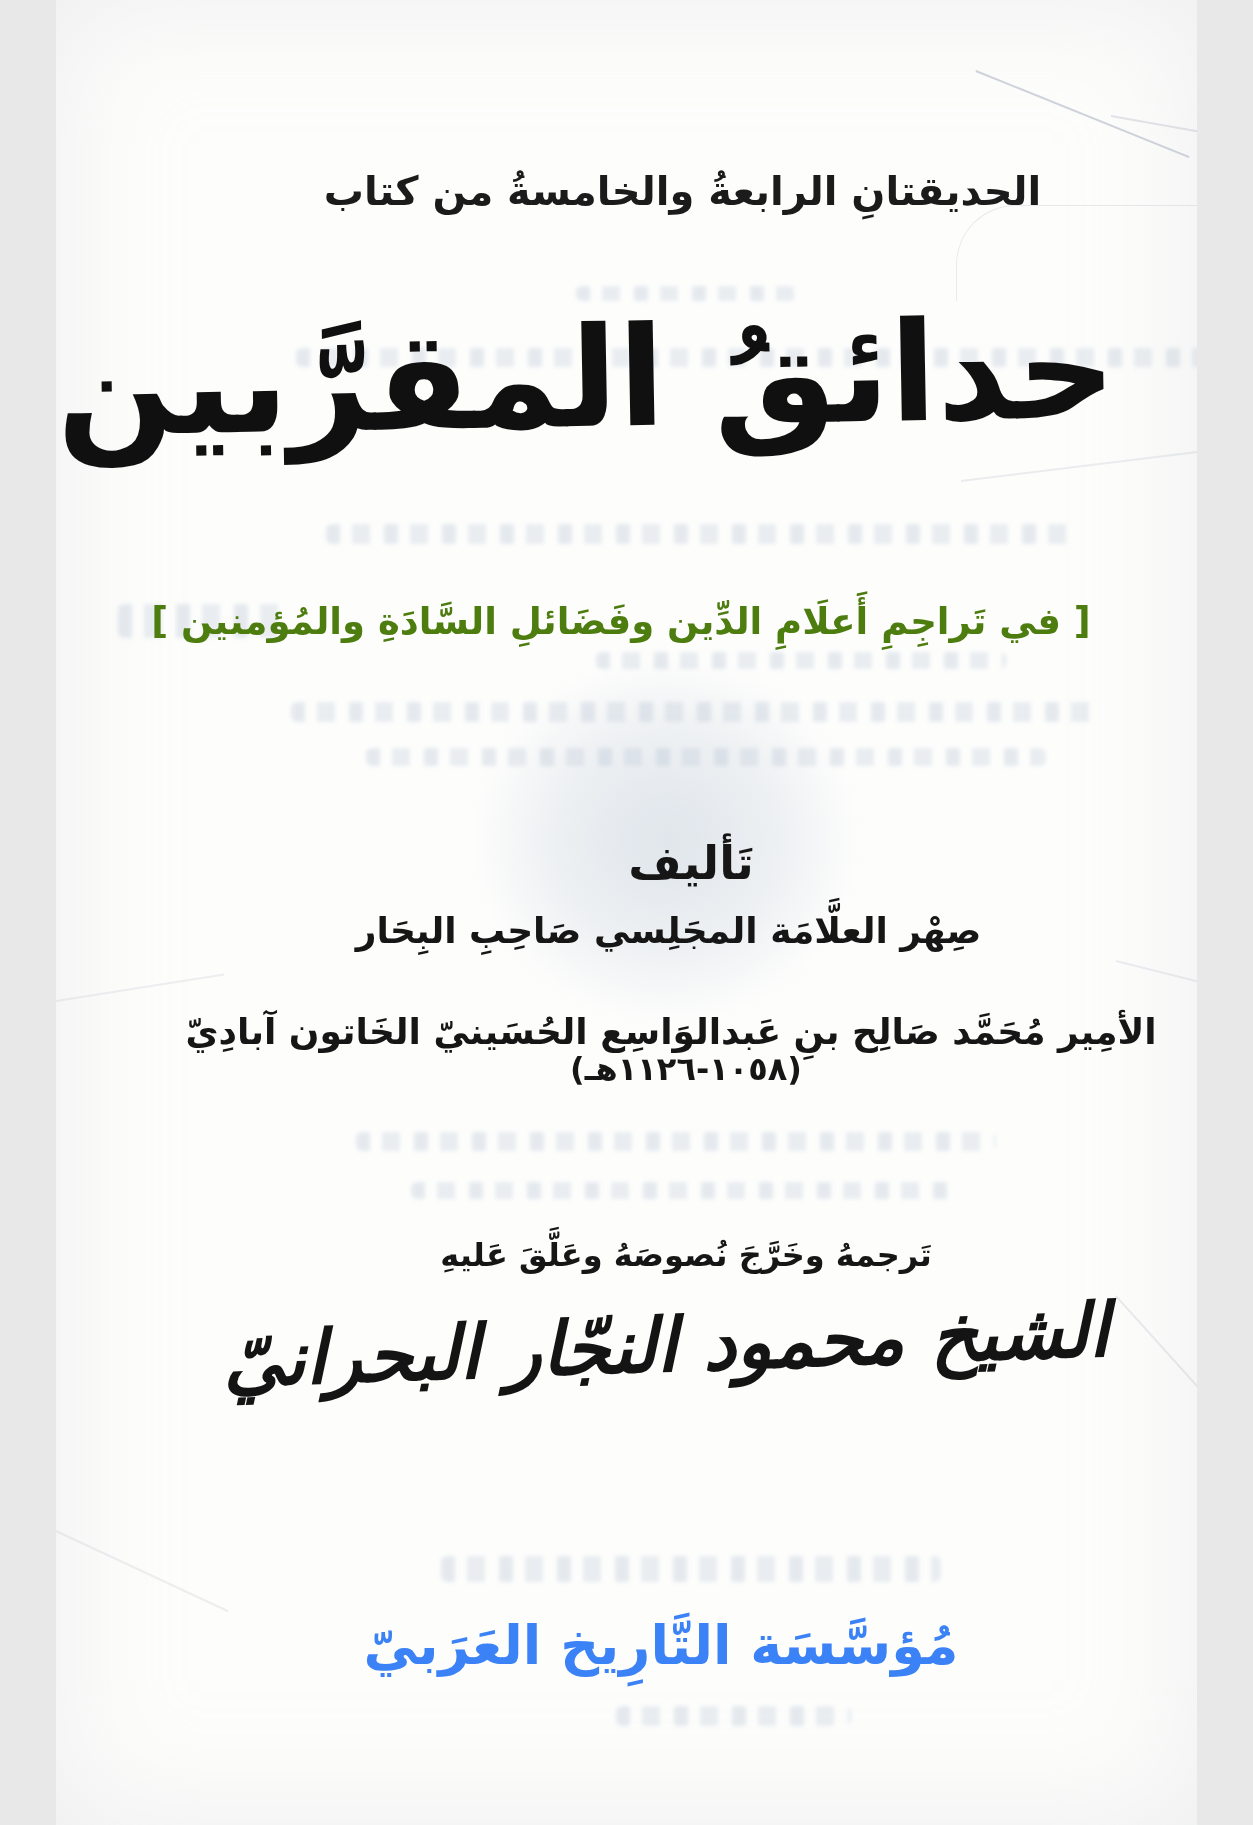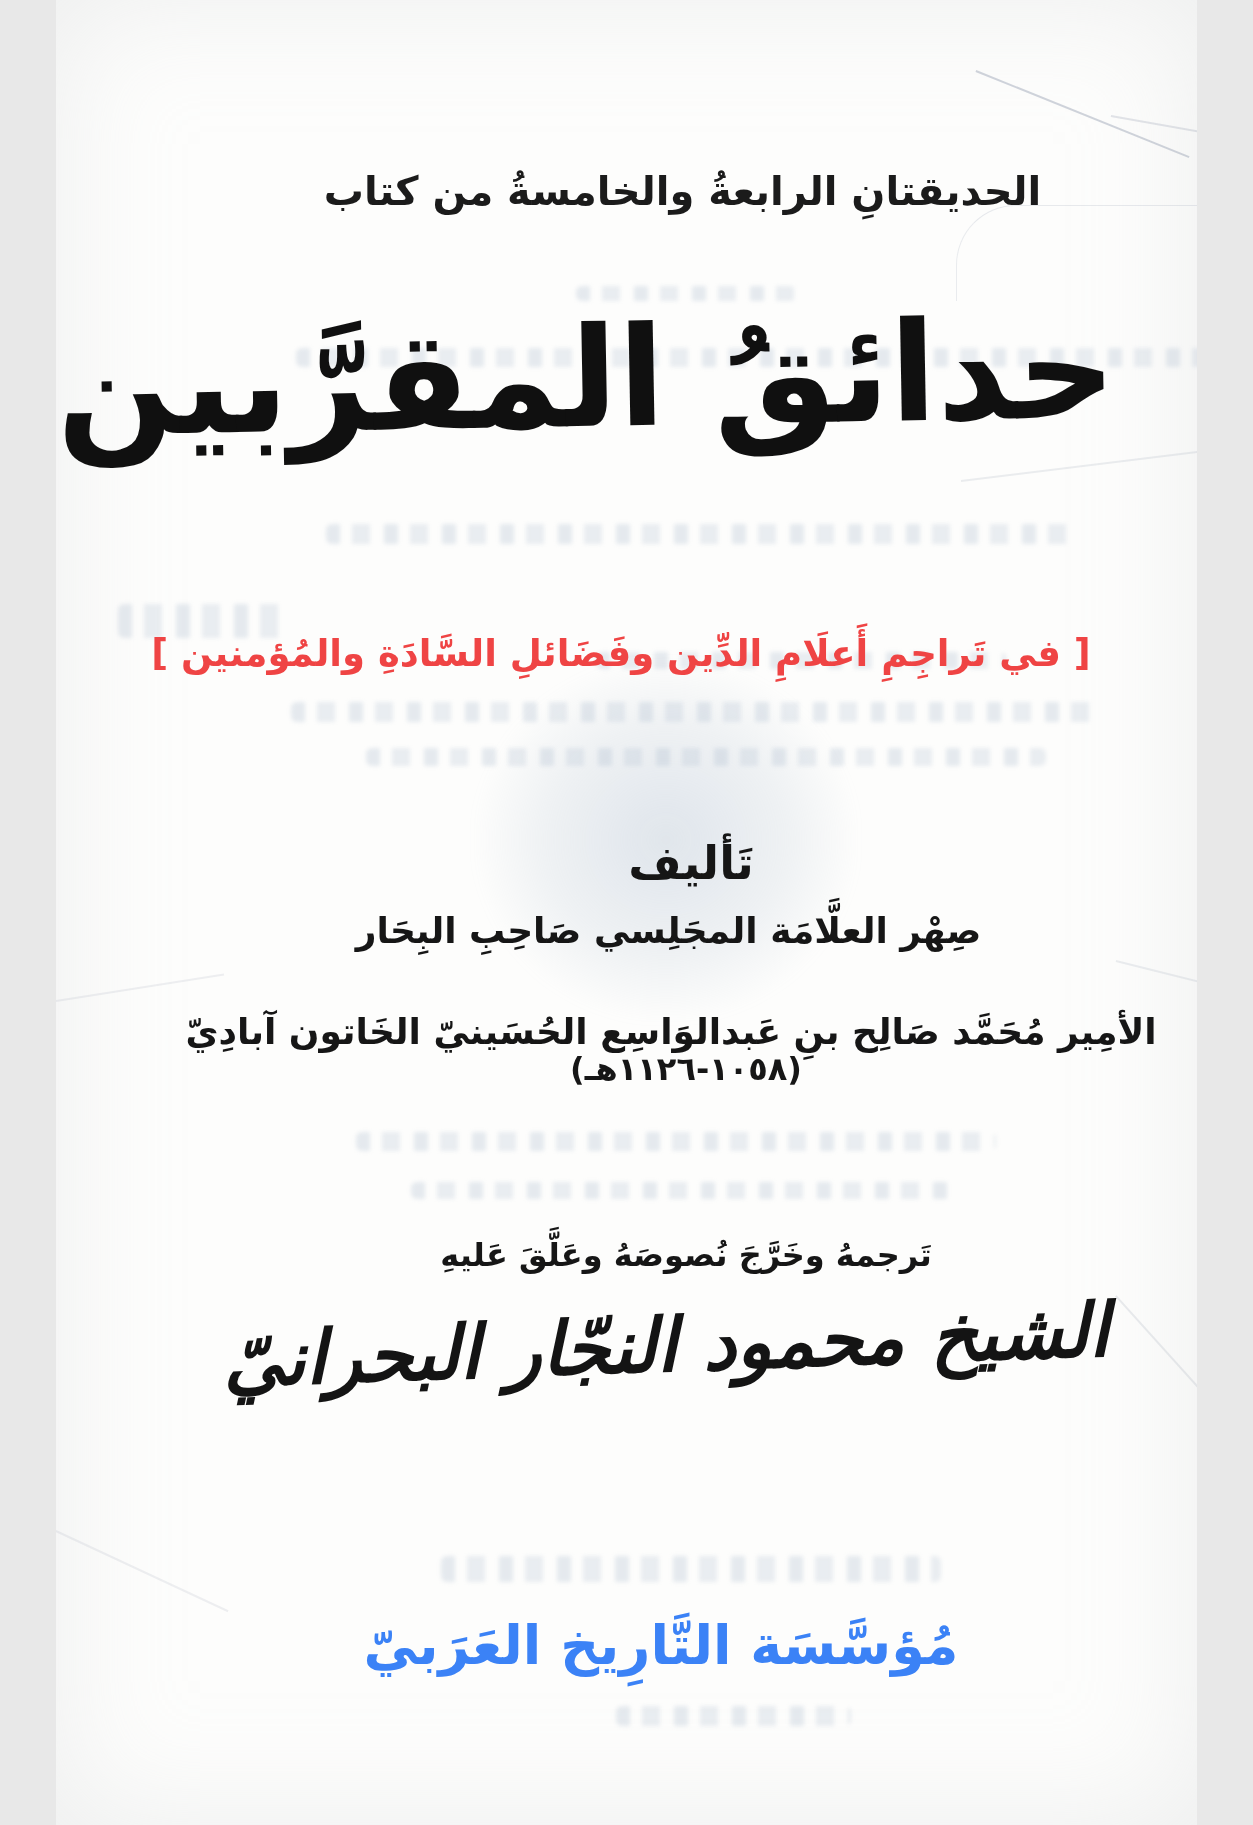--- a/index.html
+++ b/index.html
@@ -32,23 +32,23 @@
     letter-spacing: 1px;
   }
   .main-title {
     top: 248px; left: -20px; width: 1100px;
     font-size: 138px; font-weight: bold;
     line-height: 1.9;
     color: #101010;
     transform: rotate(-1deg);
   }
   .subtitle {
-    top: 632px; left: 60px; width: 1010px;
+    top: 600px; left: 60px; width: 1010px;
     font-size: 37px; font-weight: bold;
-    color: #ef4444;
+    color: #4d7c0f;
   }
   .byline-label {
     top: 836px; left: 0; width: 1270px;
     font-size: 46px; font-weight: bold;
   }
   .author-line1 {
     top: 910px; left: 0; width: 1225px;
     font-size: 36px; font-weight: bold;
   }
   .author-line2 {

